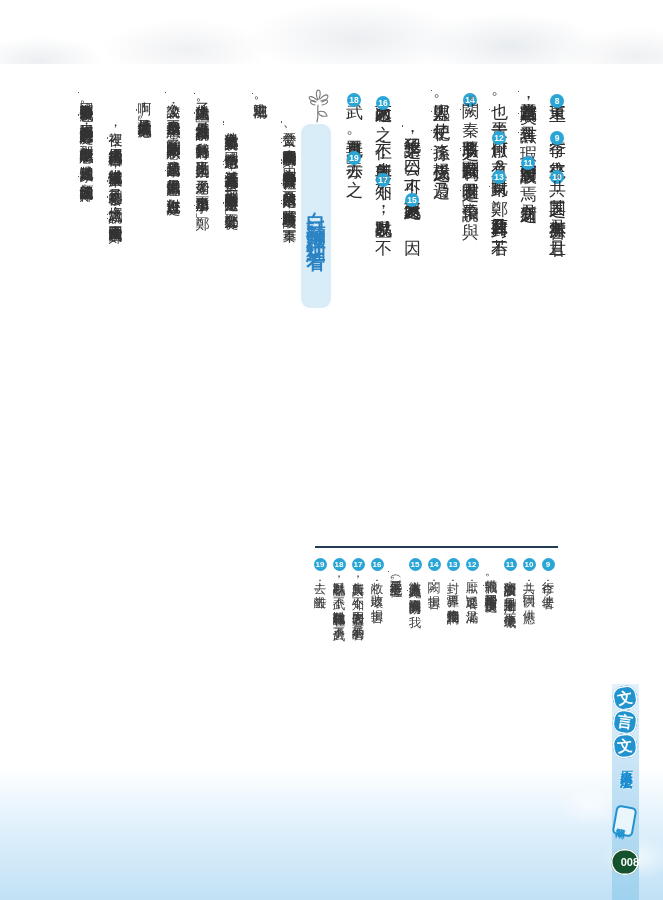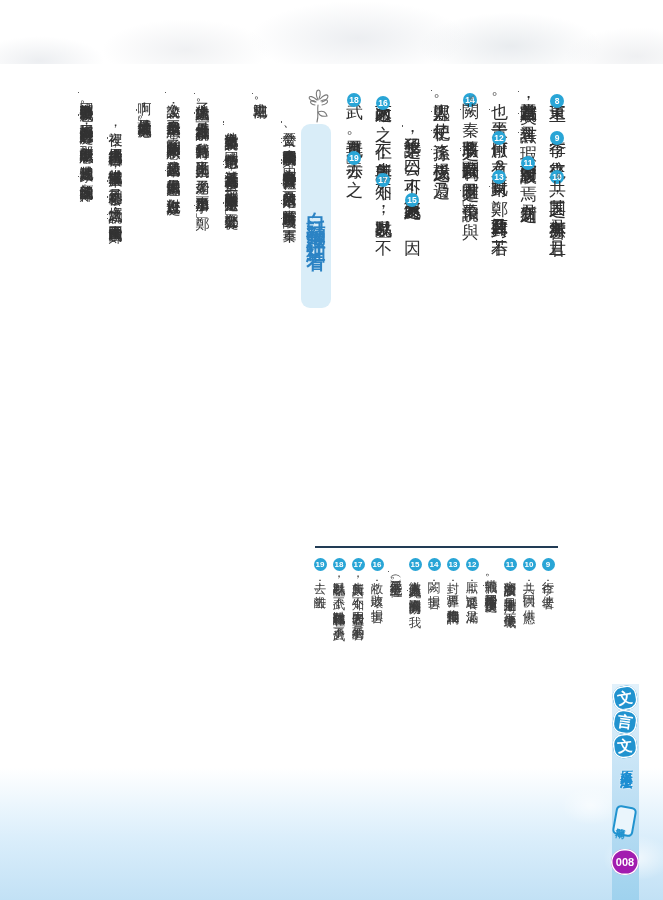--- a/index.html
+++ b/index.html
@@ -99,23 +99,23 @@
     position:absolute;left:614px;top:806px;width:21px;height:30px;
     border:2px solid #2193cf;border-radius:5px;background:#eaf5fc;
     transform:rotate(10deg);
     writing-mode:vertical-rl;text-orientation:upright;
     font-family:"Liberation Sans","DejaVu Sans",sans-serif;
     font-size:10px;font-weight:bold;color:#2193cf;line-height:21px;text-align:center;
     box-sizing:border-box;
   }
   .page-badge{
     position:absolute;left:611px;top:849px;width:28px;height:26px;
-    border-radius:13px;background:#a21caf;color:#fff;
+    border-radius:13px;background:#14532d;color:#fff;
     font-family:"Liberation Sans","DejaVu Sans",sans-serif;
-    font-size:11px;font-weight:bold;text-align:center;line-height:26px;
+    font-size:11px;font-weight:bold;text-align:right;line-height:26px;
     box-shadow:0 0 0 1.5px #fff inset;
   }
 </style>
 </head>
 <body>
 
 <div class="top-band"></div>
 <div class="bottom-band"></div>
 <div class="floral"></div>
 

